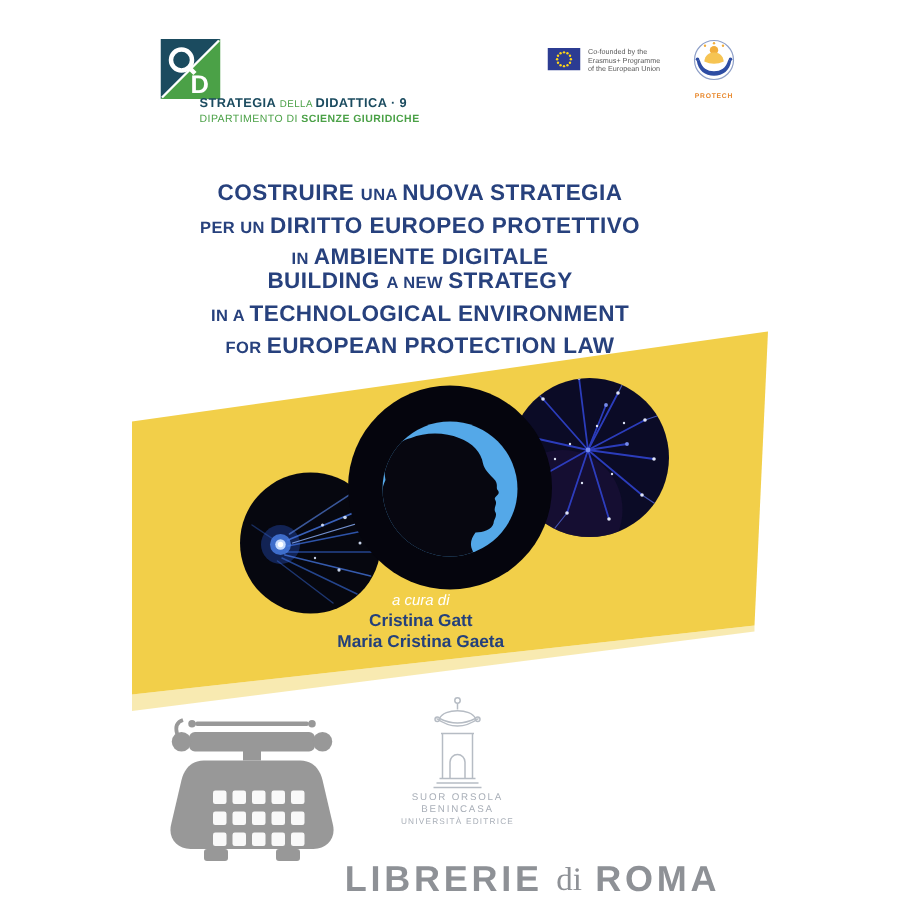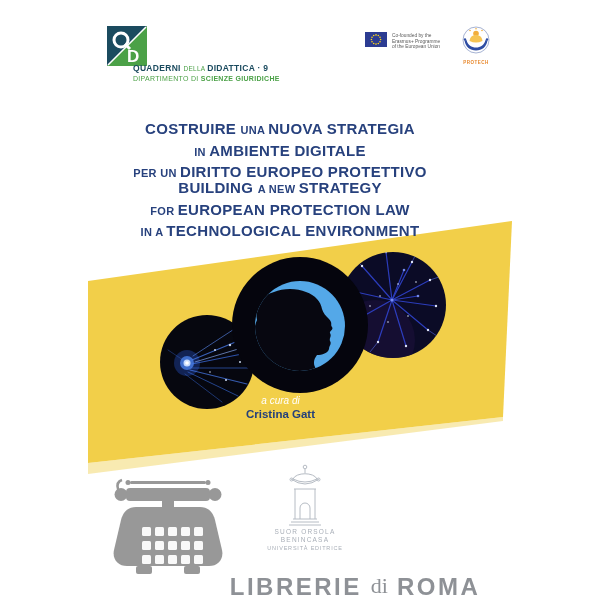--- a/index.html
+++ b/index.html
@@ -62,21 +62,21 @@
   <div class="qd">
     <svg class="qd-mark" width="40" height="40" viewBox="0 0 40 40">
       <polygon points="0,0 40,0 0,40" fill="#1B4B5F"></polygon>
       <polygon points="40,0 40,40 0,40" fill="#4BA147"></polygon>
       <line x1="1" y1="39" x2="39" y2="1" stroke="#ffffff" stroke-width="1.6"></line>
       <circle cx="14" cy="14" r="7" fill="none" stroke="#ffffff" stroke-width="3"></circle>
       <line x1="18" y1="18" x2="23" y2="23" stroke="#ffffff" stroke-width="3"></line>
       <text x="20" y="36" font-size="17" font-weight="bold" fill="#ffffff" font-family="Liberation Sans, sans-serif">D</text>
     </svg>
     <div class="qd-text">
-      <div class="qd-l1"><span>QUADERNI </span><span class="g s n">DELLA </span><span>DIDATTICA · 9</span></div>
+      <div class="qd-l1"><span>STRATEGIA </span><span class="g s n">DELLA </span><span>DIDATTICA · 9</span></div>
       <div class="qd-l2"><span>DIPARTIMENTO DI </span><span class="b">SCIENZE GIURIDICHE</span></div>
     </div>
   </div>
 
   <div class="eu">
     <svg width="22" height="15" viewBox="0 0 22 15">
       <rect width="22" height="15" fill="#2C3C92"></rect>
       <g fill="#FFD617">
         <circle cx="11" cy="2.9" r="0.8"></circle>
           <circle cx="13.3" cy="3.5" r="0.8"></circle>
@@ -109,28 +109,28 @@
       <path d="M10.5,16 C11,11.5 14,10 17,10 C20,10 23,11.5 23.5,16 Q17,19 10.5,16 Z" fill="#F6C453"></path>
       <path d="M5.5,15.5 C6.5,22 11,25.5 17,25.5 C23,25.5 27.5,22 28.5,15.5 L26.5,15 C25,20.5 21.5,22.5 17,22.5 C12.5,22.5 9,20.5 7.5,15 Z" fill="#2E4DA3"></path>
       <circle cx="6" cy="14.5" r="1.2" fill="#2E4DA3"></circle>
       <circle cx="28" cy="14.5" r="1.2" fill="#2E4DA3"></circle>
     </svg>
     <div class="protech-label">PROTECH</div>
   </div>
 
   <div class="title it">
     <div class="tl"><span>COSTRUIRE </span><span class="sm">UNA </span><span>NUOVA STRATEGIA</span></div>
+    <div class="tl"><span class="sm">PER UN </span><span>DIRITTO EUROPEO PROTETTIVO</span></div>
     <div class="tl"><span class="sm">IN </span><span>AMBIENTE DIGITALE</span></div>
-    <div class="tl"><span class="sm">PER UN </span><span>DIRITTO EUROPEO PROTETTIVO</span></div>
   </div>
 
   <div class="title en">
     <div class="tl"><span>BUILDING </span><span class="sm">A NEW </span><span>STRATEGY</span></div>
+    <div class="tl"><span class="sm">IN A </span><span>TECHNOLOGICAL ENVIRONMENT</span></div>
     <div class="tl"><span class="sm">FOR </span><span>EUROPEAN PROTECTION LAW</span></div>
-    <div class="tl"><span class="sm">IN A </span><span>TECHNOLOGICAL ENVIRONMENT</span></div>
   </div>
 
   <svg class="art" width="600" height="600" viewBox="0 0 600 600">
     <defs>
       <clipPath id="clipL">
           <circle cx="207" cy="362" r="47"></circle>
         </clipPath>
       <clipPath id="clipC">
           <circle cx="300" cy="326" r="45"></circle>
         </clipPath>
@@ -239,20 +239,21 @@
           C 314 359 313 363 315 367
           C 316 371 320 375 326 379
           L 332 383 L 254 383 Z"></path>
       </g>
     </g>
   </svg>
 
   <div class="editors">
     <div class="acura">a cura di</div>
     <div class="ename">Cristina Gatt</div>
+    <div class="ename">Maria Cristina Gaeta</div>
   </div>
 
   <svg class="emblem" width="70" height="70" viewBox="0 0 70 70">
     <g stroke="#B6BCC4" stroke-width="1" fill="none">
       <circle cx="35" cy="5" r="1.8"></circle>
       <line x1="35" y1="7" x2="35" y2="11"></line>
       <path d="M23,17 C26,10 44,10 47,17"></path>
       <path d="M21,17 Q35,27 49,17"></path>
       <path d="M23,17 Q35,23 47,17"></path>
       <circle cx="21.5" cy="17.5" r="1.5"></circle>

